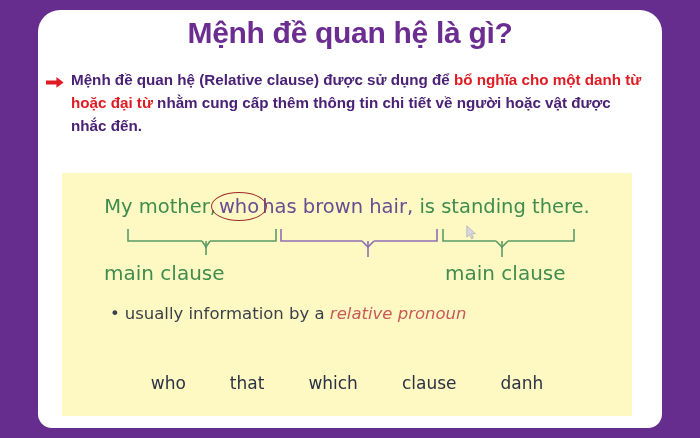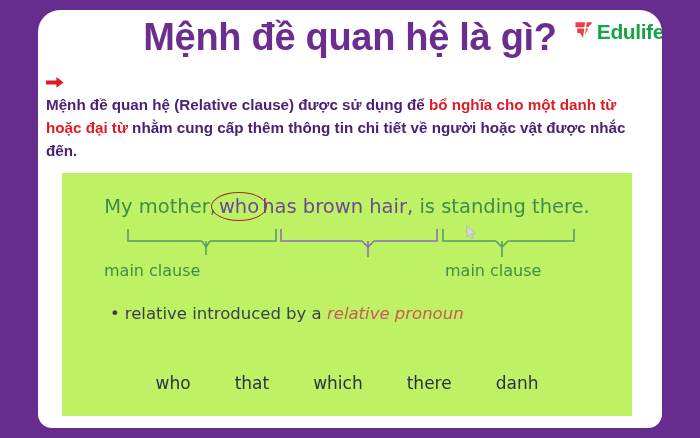--- a/index.html
+++ b/index.html
@@ -19,54 +19,54 @@
     overflow:hidden;
   }
 
   
   #header {
     position:relative; height:56px;
   }
   #page-title {
     position:absolute; left:0; top:6px; width:624px;
     text-align:center;
-    font-size:38px; font-weight:bold; letter-spacing:-0.3px;
+    font-size:30px; font-weight:bold; letter-spacing:-0.3px;
     color:#6B2D8F; white-space:nowrap;
   }
   #logo {
     position:absolute; right:-2px; top:9px;
     display:flex; align-items:center; gap:2px;
   }
   #logo .mark { display:block; }
   #logo .word {
     font-size:21px; font-weight:bold; color:#16A34A;
     letter-spacing:-0.4px;
   }
 
   
   #intro {
     position:absolute; left:0; top:58px; width:624px;
     padding:0 20px 0 8px;
-    display:flex; align-items:flex-start;flex-direction:column;
+    display:flex; align-items:flex-start;
   }
   #arrow-bullet {
     flex:0 0 auto; margin-top:7px; margin-right:7px;
   }
   #intro-text {
     flex:1 1 auto;
     font-size:15.2px; font-weight:bold; line-height:1.52;
     color:#4B2175; text-align:left;
   }
   #intro-text .hl { color:#E01B24; }
 
   
   #diagram {
     position:absolute; left:24px; top:163px;
     width:570px; height:243px;
-    background:#bef264;
+    background:#fef9c3;
   }
   .sentence {
     position:absolute; left:0; top:22px; width:570px;
     text-align:center; white-space:nowrap;
     font-size:19.5px; font-family:"DejaVu Sans", sans-serif;
   }
   .sentence .green { color:#3F8C4E; }
   .sentence .purple { color:#6A4C93; }
   .sentence .circled {
     position:relative; color:#6A4C93; padding:0 3px;
@@ -75,21 +75,21 @@
     position:absolute; left:-5px; top:-3px;
     width:calc(100% + 10px); height:calc(100% + 6px);
     border:1.8px solid #9E2B2B; border-radius:50%;
     pointer-events:none;
   }
 
   #braces { position:absolute; left:0; top:52px; width:570px; height:38px; }
 
   .labels {
     position:absolute; left:0; top:88px; width:570px; height:22px;
-    font-size:16px; font-family:"DejaVu Sans", sans-serif;
+    font-size:20px; font-family:"DejaVu Sans", sans-serif;
   }
   .labels span { position:absolute; white-space:nowrap; }
   .lbl-main1 { left:42px; color:#3F8C4E; }
   .lbl-rel   { left:177px; color:#7B5BA6; }
   .lbl-main2 { left:383px; color:#3F8C4E; }
 
   .bullets {
     position:absolute; left:48px; top:128px; width:500px;
     font-size:16.5px; line-height:1.62; color:#3A3F4B;
     font-family:"DejaVu Sans", sans-serif;
@@ -108,31 +108,20 @@
 </style>
 </head>
 <body>
 
 <div id="slide">
   <div id="card">
 
     <div id="header">
       <div id="page-title">Mệnh đề quan hệ là gì?</div>
 
-      <div id="logo">
-        <span class="mark">
-          <svg width="22" height="22" viewBox="0 0 22 22" aria-hidden="true">
-            <path d="M2.5 3.2 H19.5 L15.2 8.2 H2.5 Z" fill="#EF3E42"></path>
-            <path d="M4.2 9.6 H15.2 L10.3 19.2 L7.0 14.0 H4.2 Z" fill="#EF3E42"></path>
-            <path d="M7.6 3.2 L11.4 3.2 L6.6 19.0 L4.6 15.6 Z" fill="#ffffff" opacity="0"></path>
-            <path d="M13.0 2.6 L10.8 19.6" stroke="#ffffff" stroke-width="1.6" fill="none"></path>
-          </svg>
-        </span>
-        <span class="word">Edulife</span>
-      </div>
     </div>
 
     <div id="intro">
       <span id="arrow-bullet">
         <svg width="18" height="13" viewBox="0 0 18 13" aria-hidden="true">
           <path d="M0 4.4 H10.4 V1.0 L17.6 6.4 L10.4 11.8 V8.4 H0 Z" fill="#E01B24"></path>
         </svg>
       </span>
       <div id="intro-text">
         <span>Mệnh đề quan hệ (Relative clause) được sử dụng để </span><span class="hl">bổ nghĩa cho một danh từ hoặc đại từ</span><span> nhằm cung cấp thêm thông tin chi tiết về người hoặc vật được nhắc đến.</span>
@@ -175,27 +164,27 @@
         </svg>
       </span>
 
       <div class="labels">
         <span class="lbl-main1">main clause</span>
         <span class="lbl-main2">main clause</span>
       </div>
 
       <div class="bullets">
         <div>
-          <span class="dot">•</span><span>relative introduced by a </span><span class="rel-pro">relative pronoun</span>
+          <span class="dot">•</span><span>usually information by a </span><span class="rel-pro">relative pronoun</span>
         </div>
       </div>
 
       <div class="pronouns">
         <span>who</span>
         <span>that</span>
         <span>which</span>
-        <span>there</span>
+        <span>clause</span>
         <span>danh</span>
       </div>
 
     </div>
   </div>
 </div>
 
 </body></html>

